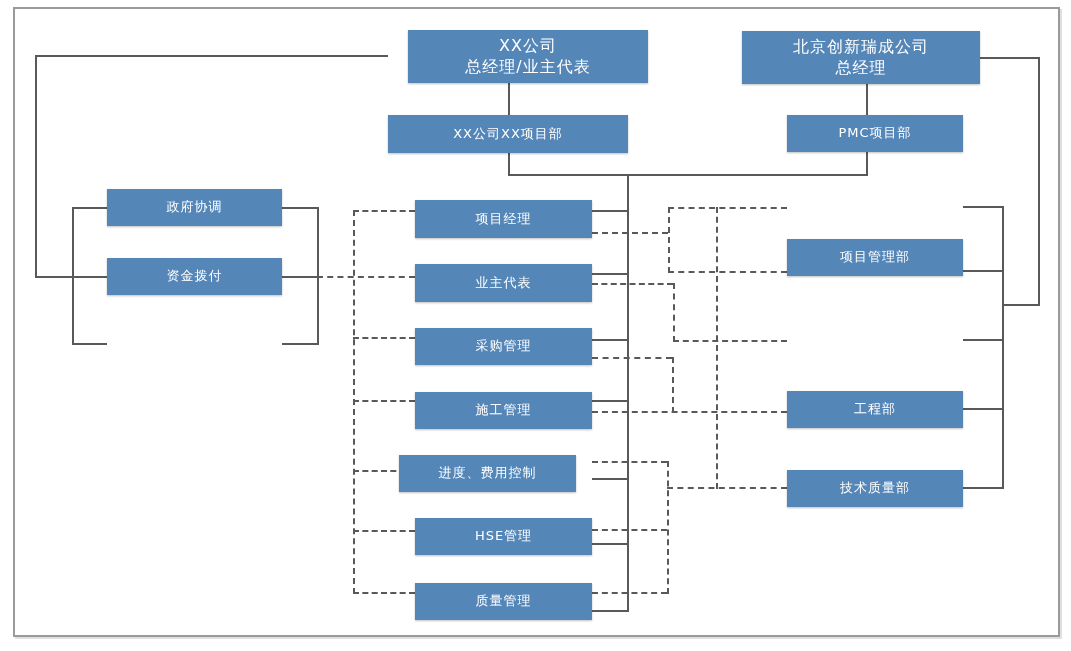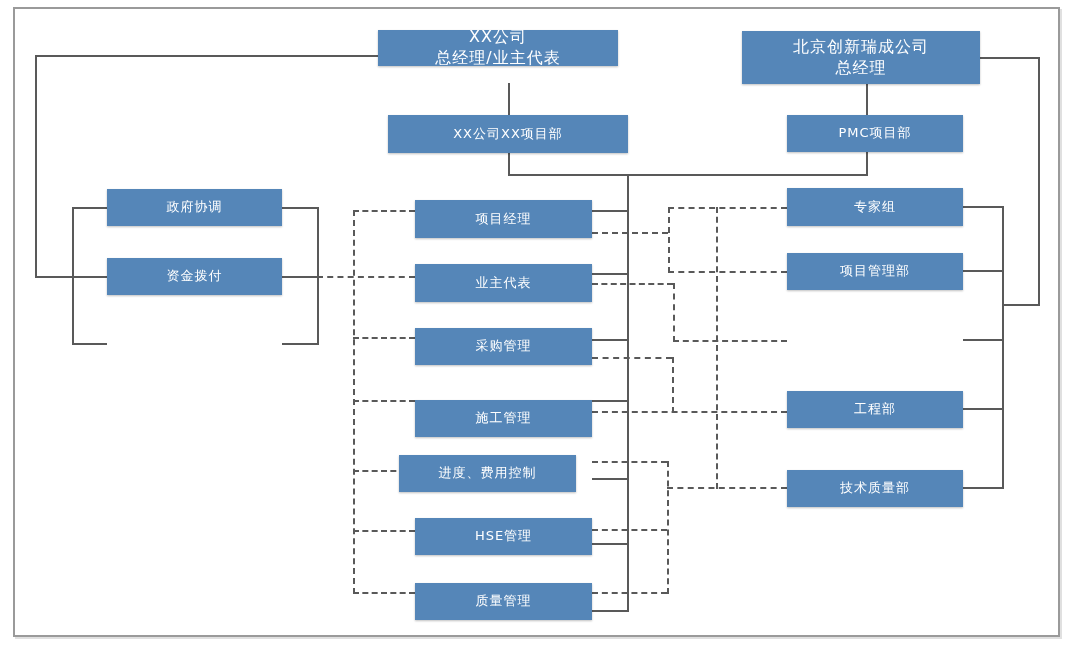--- a/index.html
+++ b/index.html
@@ -88,35 +88,34 @@
   <div class="hd" style="left:592px;top:357px;width:80px"></div>
   <div class="vd" style="left:672px;top:357px;height:56px"></div>
   <div class="hd" style="left:592px;top:411px;width:195px"></div>
 
   <div class="hd" style="left:592px;top:461px;width:75px"></div>
   <div class="vd" style="left:667px;top:461px;height:133px"></div>
   <div class="hd" style="left:667px;top:487px;width:120px"></div>
   <div class="hd" style="left:592px;top:529px;width:75px"></div>
   <div class="hd" style="left:592px;top:592px;width:75px"></div>
 
-  <div class="node two" style="left:378px;top:30px;width:240px;height:36px">XX公司
+  <div class="node two" style="left:408px;top:30px;width:240px;height:53px">XX公司
 总经理/业主代表</div>
   <div class="node" style="left:388px;top:115px;width:240px;height:38px">XX公司XX项目部</div>
   <div class="node two" style="left:742px;top:31px;width:238px;height:53px">北京创新瑞成公司
 总经理</div>
   <div class="node" style="left:787px;top:115px;width:176px;height:37px">PMC项目部</div>
 
   <div class="node" style="left:107px;top:189px;width:175px;height:37px">政府协调</div>
   <div class="node" style="left:107px;top:258px;width:175px;height:37px">资金拨付</div>
 
   <div class="node" style="left:415px;top:200px;width:177px;height:38px">项目经理</div>
   <div class="node" style="left:415px;top:264px;width:177px;height:38px">业主代表</div>
   <div class="node" style="left:415px;top:328px;width:177px;height:37px">采购管理</div>
-  <div class="node" style="left:415px;top:400px;width:177px;height:37px">施工管理</div>
+  <div class="node" style="left:415px;top:392px;width:177px;height:37px">施工管理</div>
   <div class="node" style="left:399px;top:455px;width:177px;height:37px">进度、费用控制</div>
   <div class="node" style="left:415px;top:518px;width:177px;height:37px">HSE管理</div>
   <div class="node" style="left:415px;top:583px;width:177px;height:37px">质量管理</div>
 
-  <div class="node" style="left:787px;top:188px;width:176px;height:38px">专家组</div>
-  <div class="node" style="left:787px;top:253px;width:176px;height:37px">项目管理部</div>
+  <div class="node" style="left:787px;top:239px;width:176px;height:37px">项目管理部</div>
   <div class="node" style="left:787px;top:391px;width:176px;height:37px">工程部</div>
   <div class="node" style="left:787px;top:470px;width:176px;height:37px">技术质量部</div>
 </div>
 
 </body></html>

